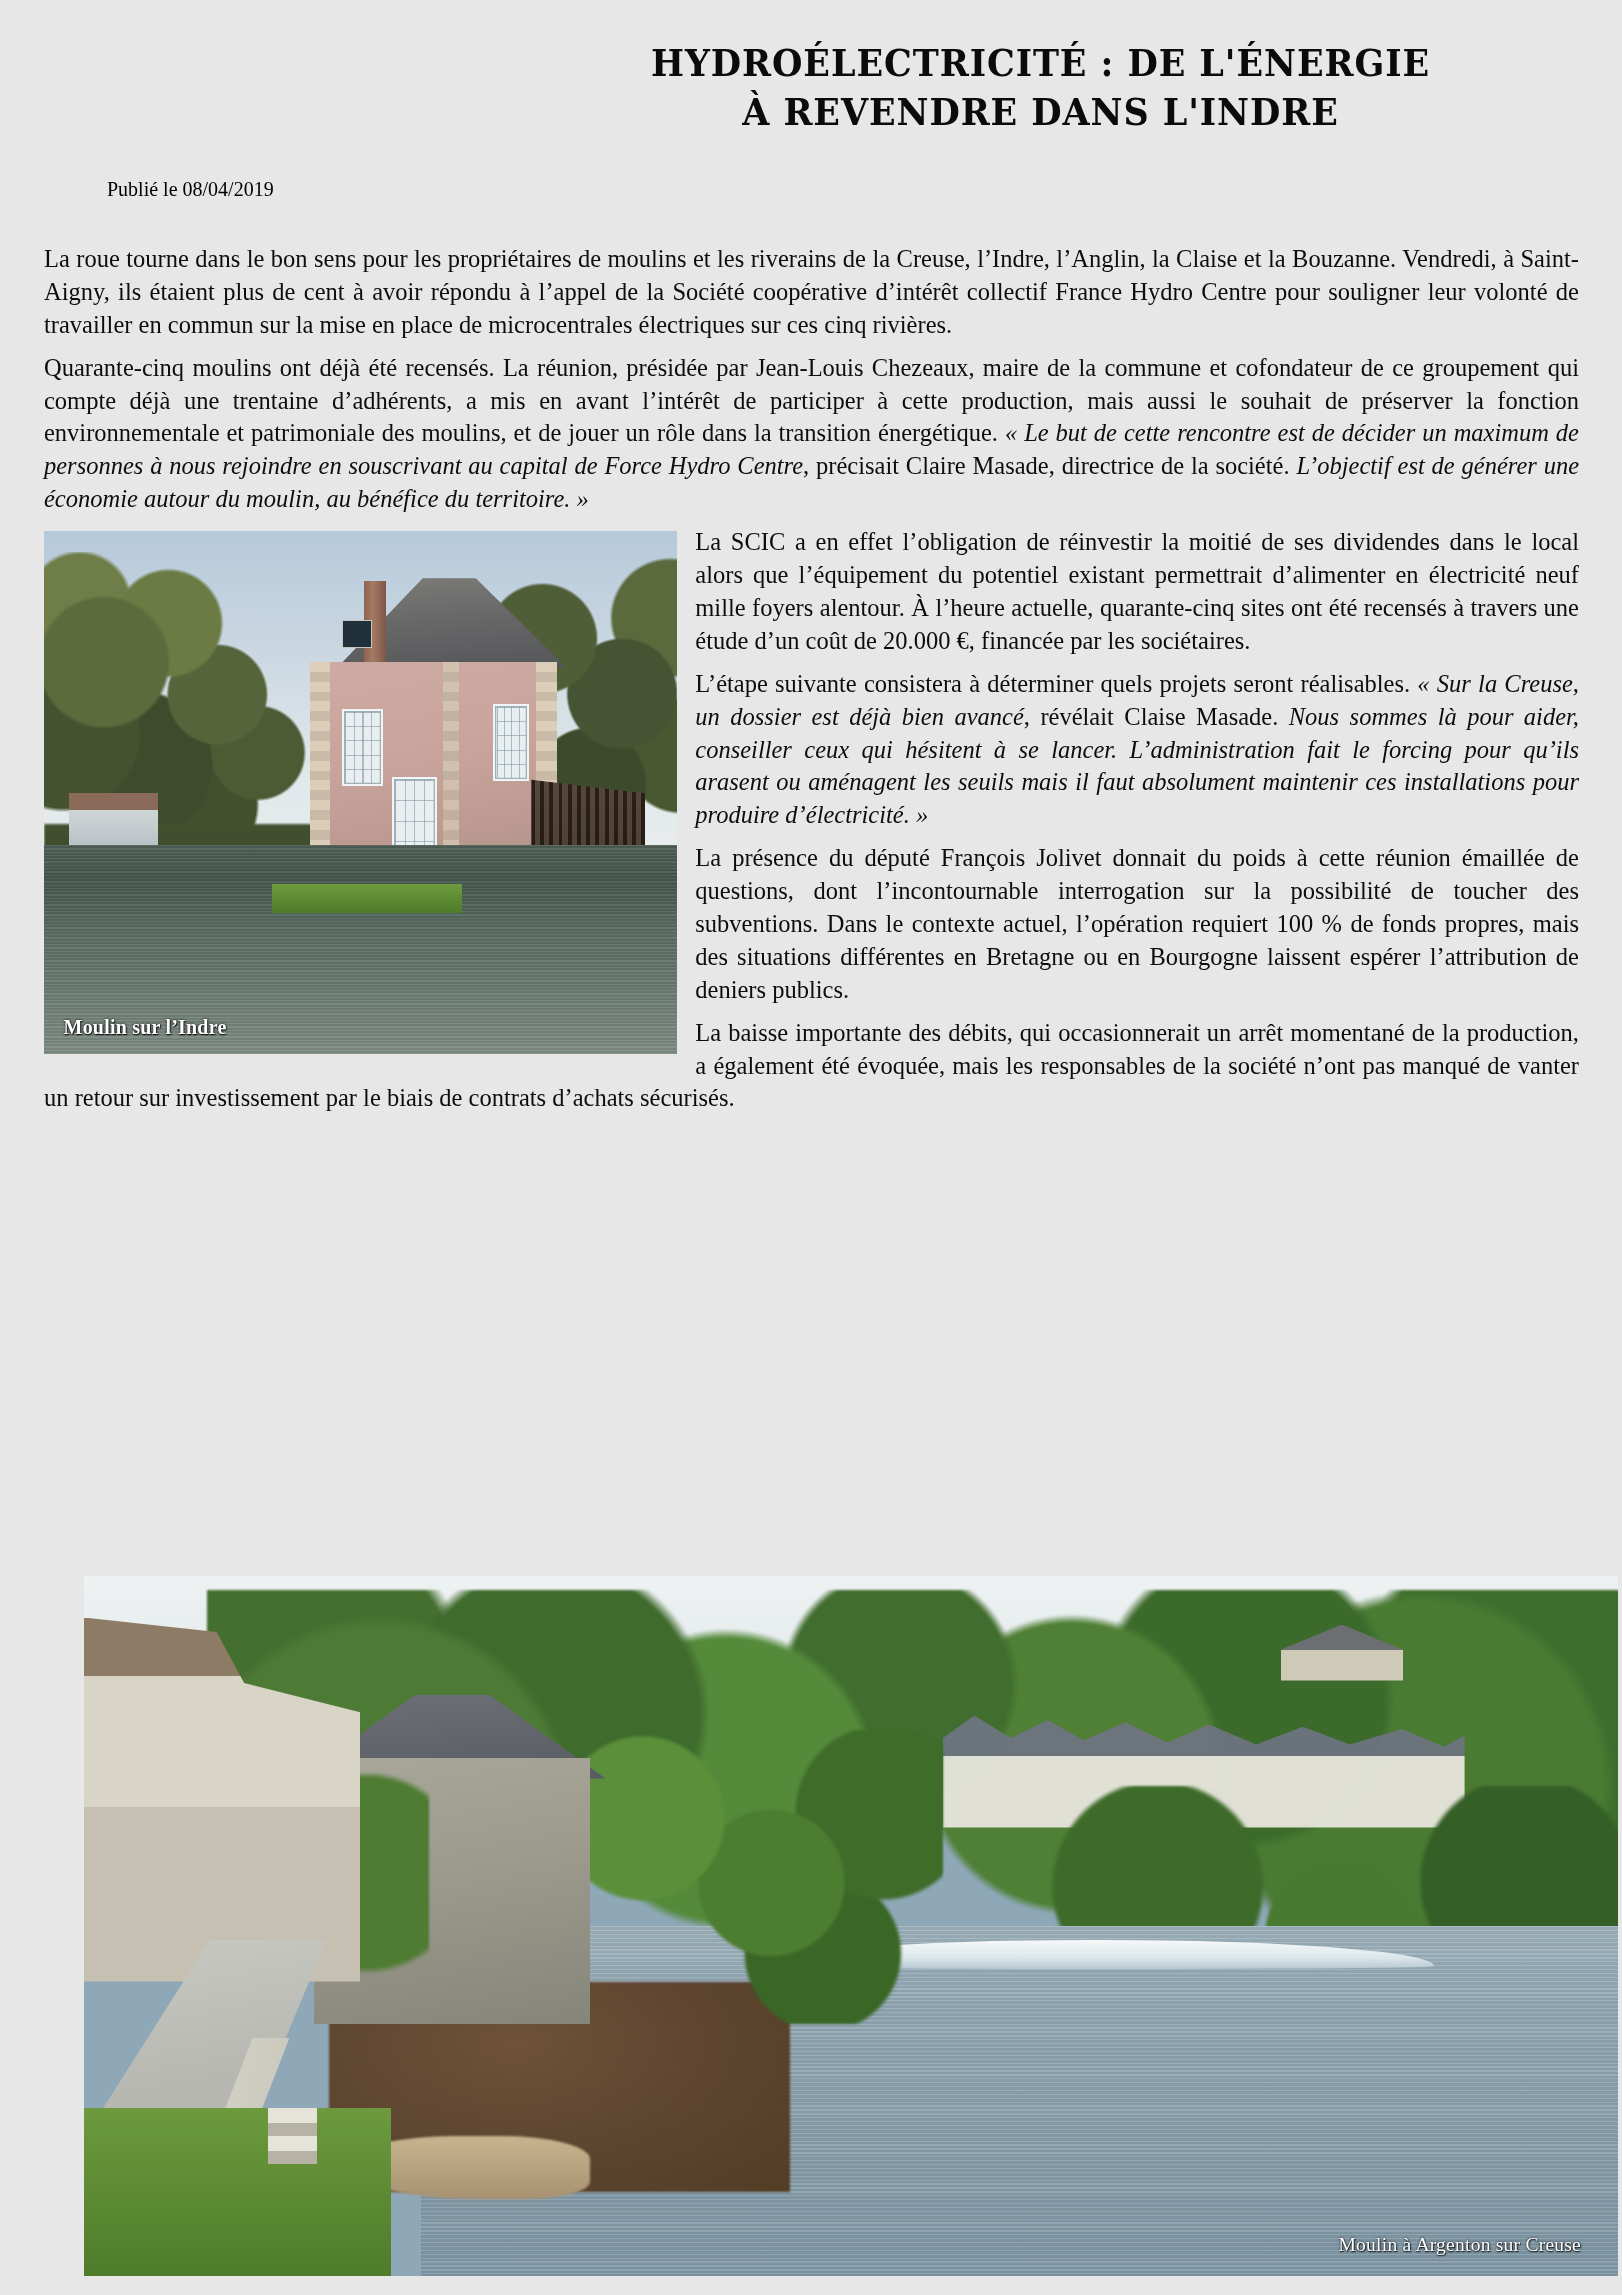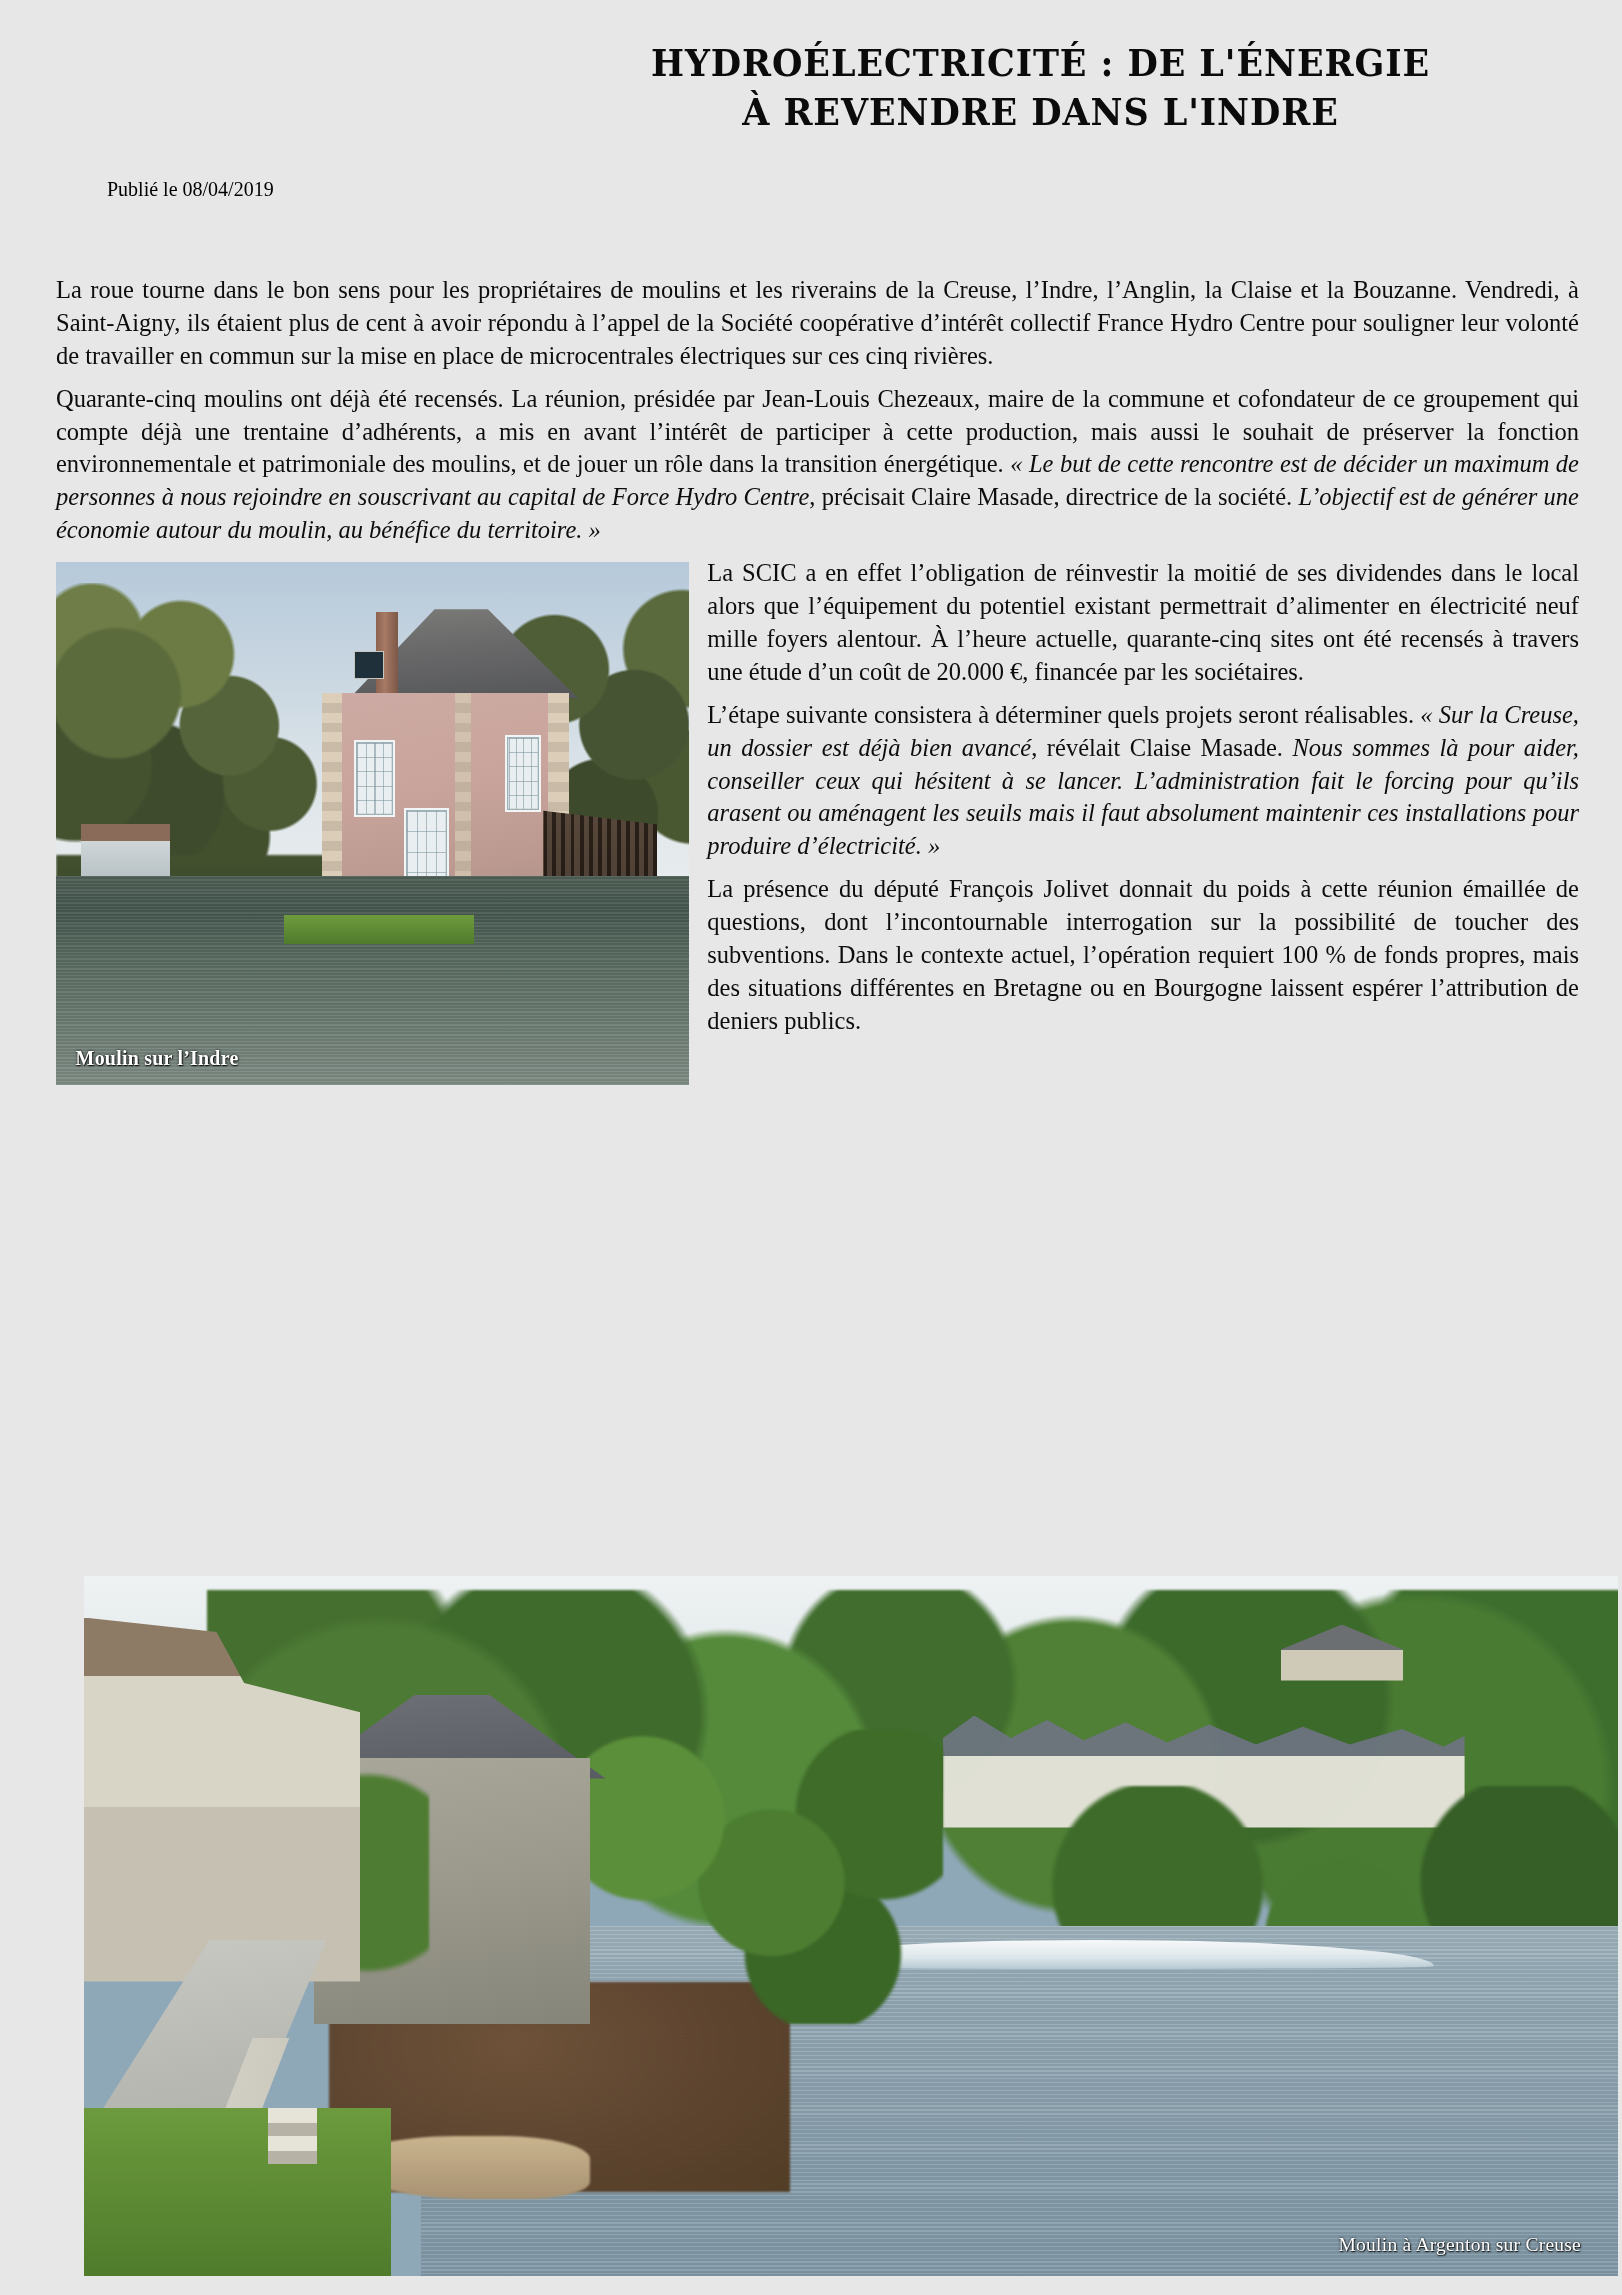--- a/index.html
+++ b/index.html
@@ -122,31 +122,30 @@
     letter-spacing: 1px;
     color: #0b0b0b;
     transform: scaleX(0.92);
     transform-origin: center top;
   }
   .headline .hl-line { display: block; white-space: nowrap; }
 
   
   .article {
     position: absolute;
-    left: 56px;
+    left: 44px;
     right: 44px;
     top: 243px;
     font-size: 24.5px;
     line-height: 1.345;
     color: #0d0d0d;
     text-align: justify;
     -webkit-hyphens: none;
     hyphens: none;
     font-stretch: condensed;
-    margin-top: 31px;
   }
   .article p {
     margin: 0 0 9.8px 0;
   }
   .article p.tight { margin-bottom: 0; }
   .article i, .article em { font-style: italic; }
 
   
   .photo-indre {
     float: left;
@@ -480,20 +479,21 @@
       <span class="layer p1-grass"></span>
       <figcaption class="caption-indre">Moulin sur l’Indre</figcaption>
     </figure>
 
     <p>La SCIC a en effet l’obligation de réinvestir la moitié de ses dividendes dans le local alors que l’équipement du potentiel existant permettrait d’alimenter en électricité neuf mille foyers alentour. À l’heure actuelle, quarante-cinq sites ont été recensés à travers une étude d’un coût de 20.000 €, financée par les sociétaires.</p>
 
     <p><span>L’étape suivante consistera à déterminer quels projets seront réalisables. </span><i>« Sur la Creuse, un dossier est déjà bien avancé</i><span>, révélait Claise Masade. </span><i>Nous sommes là pour aider, conseiller ceux qui hésitent à se lancer. L’administration fait le forcing pour qu’ils arasent ou aménagent les seuils mais il faut absolument maintenir ces installations pour produire d’électricité. »</i></p>
 
     <p>La présence du député François Jolivet donnait du poids à cette réunion émaillée de questions, dont l’incontournable interrogation sur la possibilité de toucher des subventions. Dans le contexte actuel, l’opération requiert 100 % de fonds propres, mais des situations différentes en Bretagne ou en Bourgogne laissent espérer l’attribution de deniers publics.</p>
 
+    <p class="tight">La baisse importante des débits, qui occasionnerait un arrêt momentané de la production, a également été évoquée, mais les responsables de la société n’ont pas manqué de vanter un retour sur investissement par le biais de contrats d’achats sécurisés.</p>
   </div>
 
   <figure class="photo-creuse">
     <span class="layer p2-sky"></span>
     <span class="layer p2-hill"></span>
     <span class="layer p2-topvilla"></span>
     <span class="layer p2-townrow"></span>
     <span class="layer p2-rightgreen"></span>
     <span class="layer p2-river"></span>
     <span class="layer p2-weir"></span>

